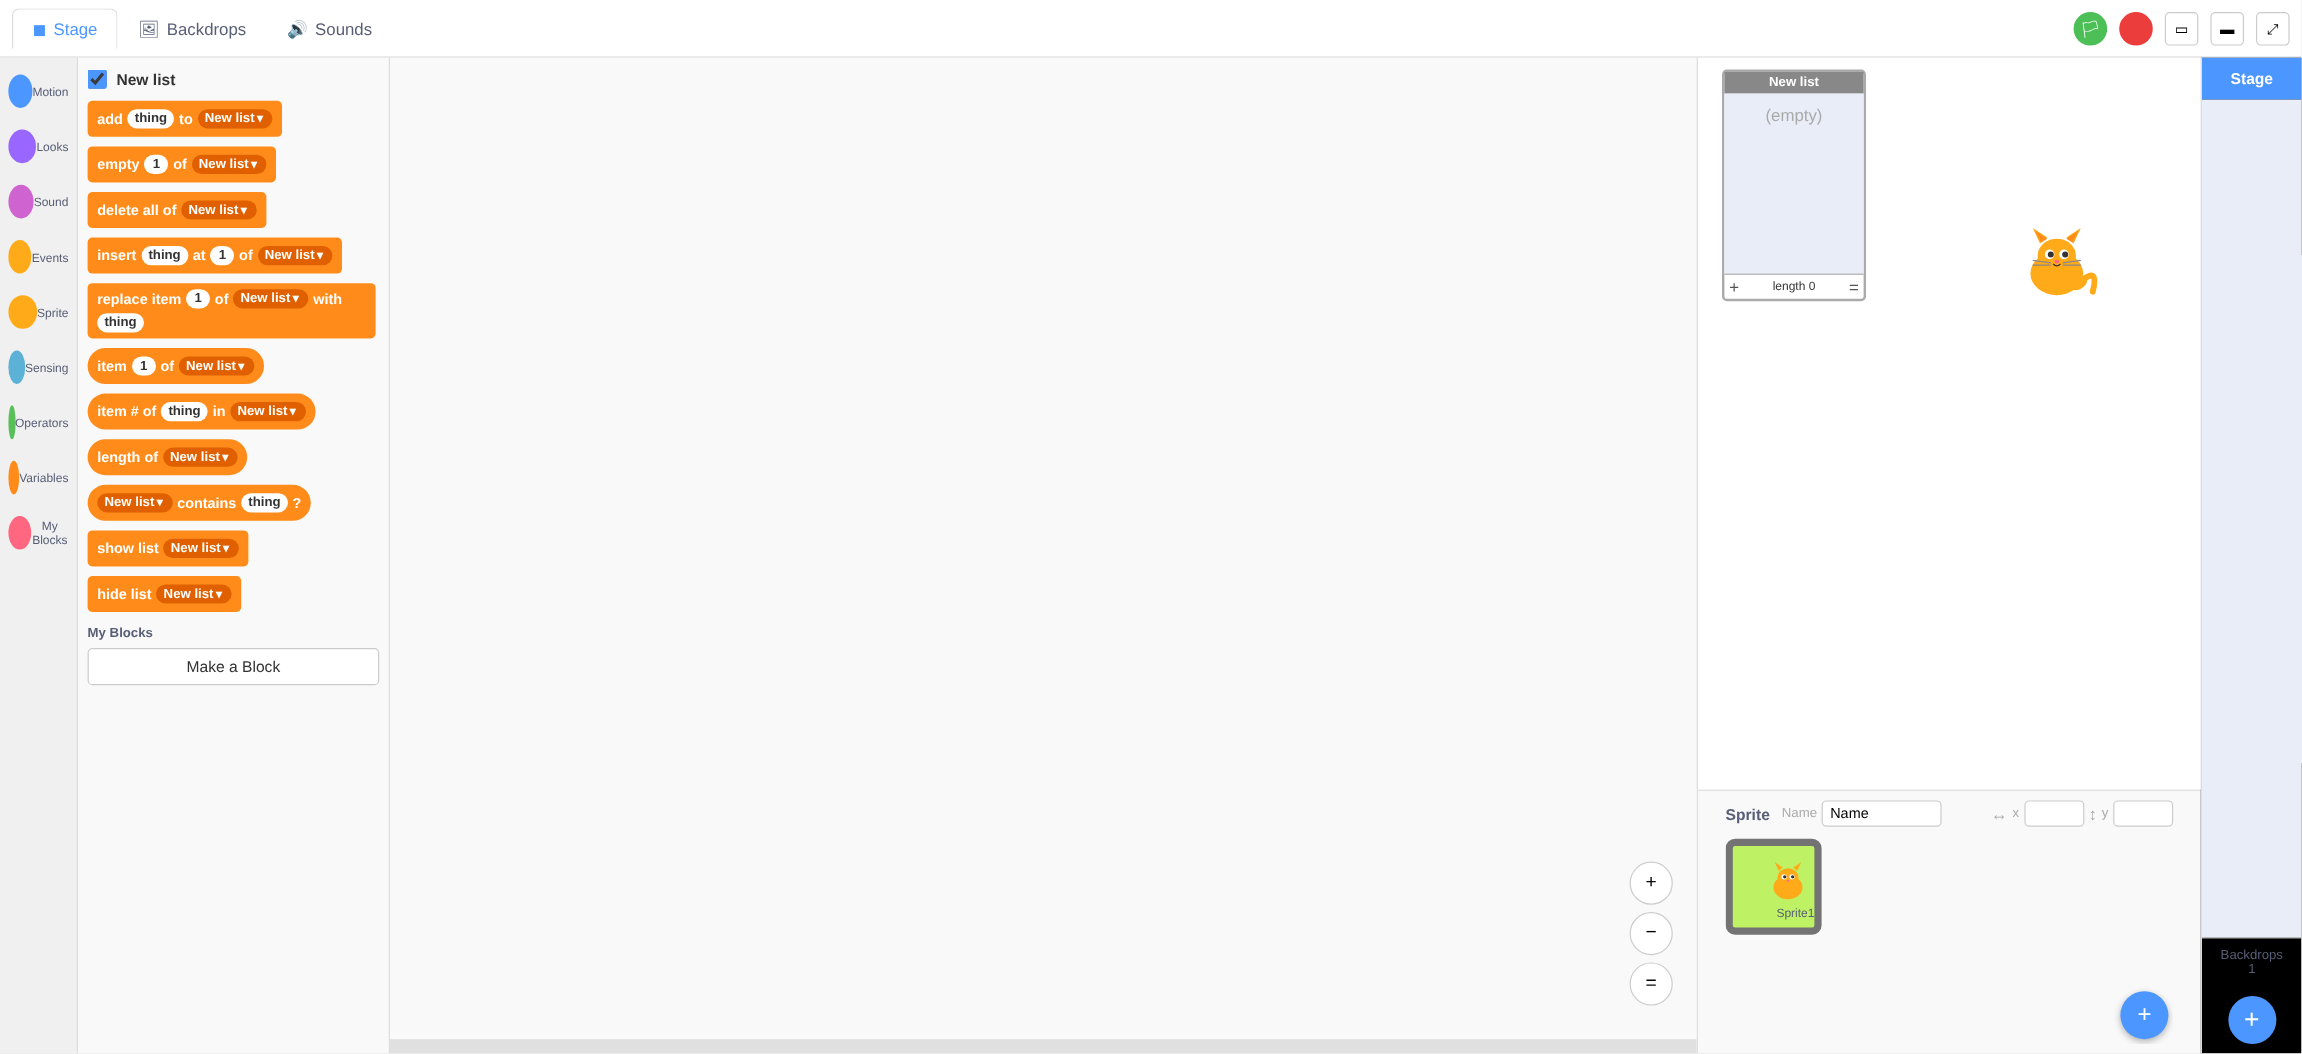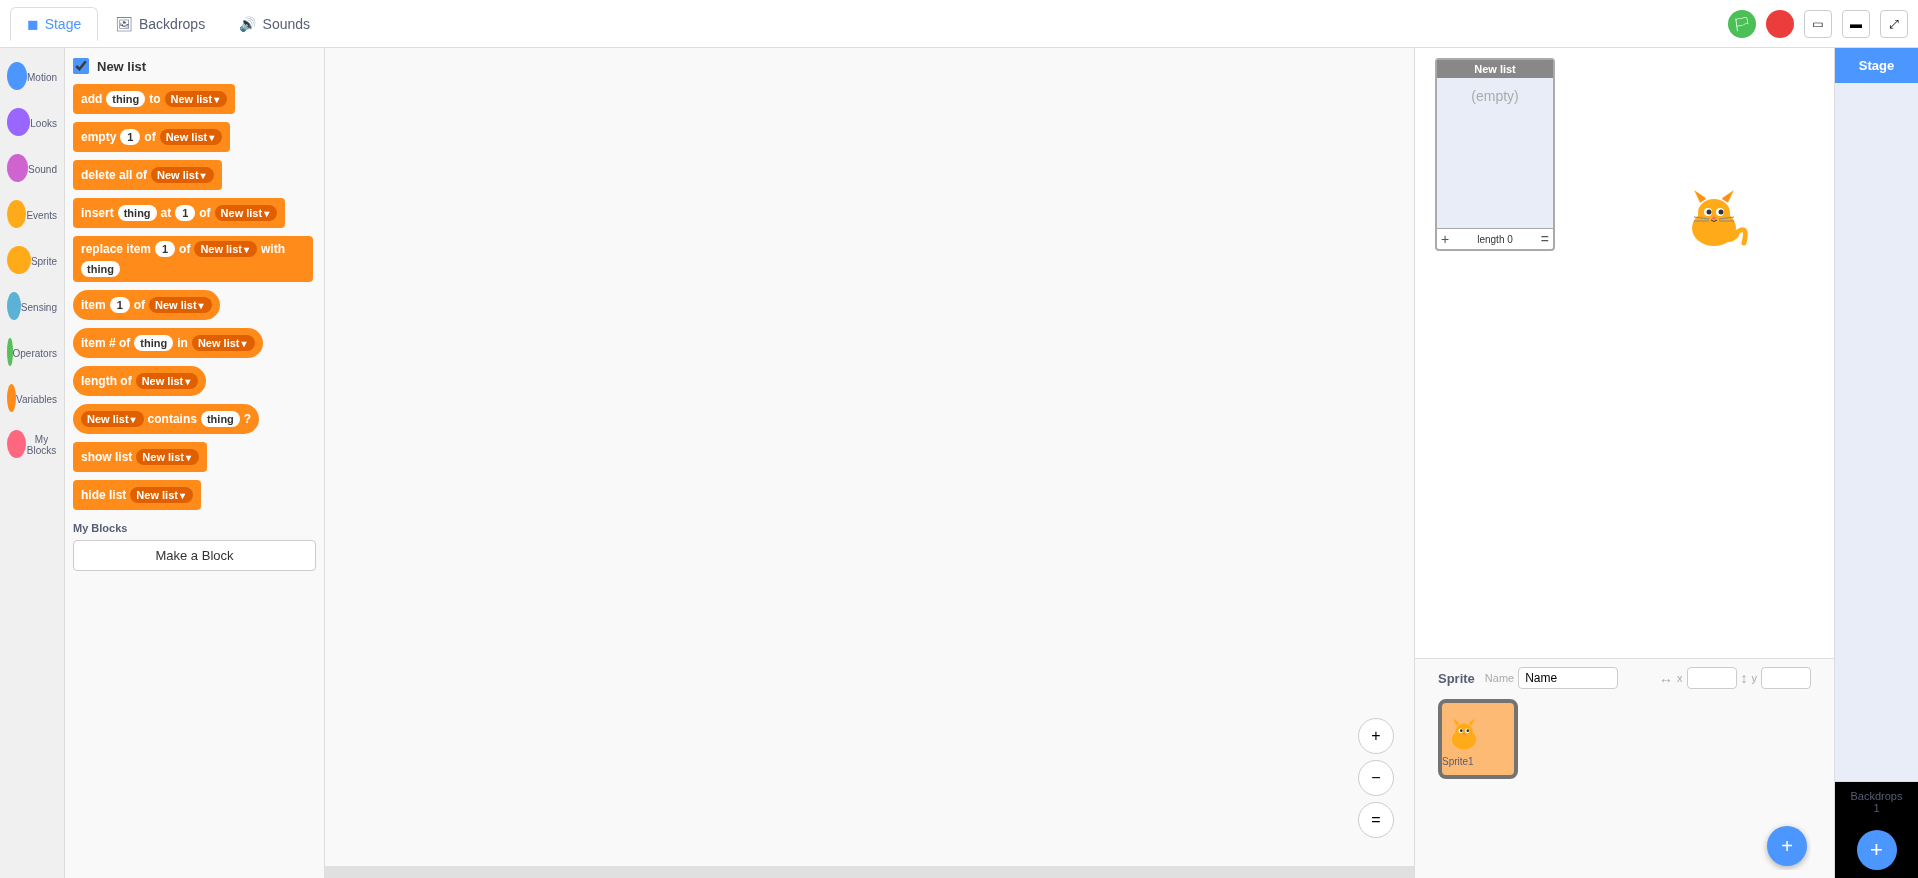--- a/index.html
+++ b/index.html
@@ -401,21 +401,21 @@
           <span style="font-size:11px;color:#aaa">x</span>
           <input type="text" style="border: 1px solid rgb(204, 204, 204); border-radius: 4px; padding: 3px 6px; font-size: 12px; width: 50px;">
           <span style="font-size:14px;color:#aaa">↕</span>
           <span style="font-size:11px;color:#aaa">y</span>
           <input type="text" style="border: 1px solid rgb(204, 204, 204); border-radius: 4px; padding: 3px 6px; font-size: 12px; width: 50px;">
         </div>
       </div>
 
 
       <div style="display:flex;flex:1;gap:8px;overflow-x:auto;align-items:flex-start;padding-top:4px;position:relative">
-        <div style="width:80px;height:80px;border:4px solid #737373;border-radius:8px;display:flex;flex-direction:column;align-items:flex-start;justify-content:center;background:#fdba74;cursor:pointer;flex-shrink:0">
+        <div style="width:80px;height:80px;border:6px solid #737373;border-radius:8px;display:flex;flex-direction:column;align-items:flex-end;justify-content:center;background:#bef264;cursor:pointer;flex-shrink:0">
           <svg width="44" height="44" viewBox="0 0 80 80">
             <ellipse cx="40" cy="50" rx="22" ry="18" fill="#ffab19"></ellipse>
             <ellipse cx="40" cy="35" rx="16" ry="14" fill="#ffab19"></ellipse>
             <polygon points="26,25 20,12 32,20" fill="#ffab19"></polygon>
             <polygon points="54,25 60,12 48,20" fill="#ffab19"></polygon>
             <ellipse cx="34" cy="34" rx="4" ry="4" fill="white"></ellipse>
             <ellipse cx="46" cy="34" rx="4" ry="4" fill="white"></ellipse>
             <ellipse cx="35" cy="34" rx="2.5" ry="2.5" fill="#333"></ellipse>
             <ellipse cx="47" cy="34" rx="2.5" ry="2.5" fill="#333"></ellipse>
             <ellipse cx="40" cy="40" rx="2" ry="1.5" fill="#ff6680"></ellipse>

